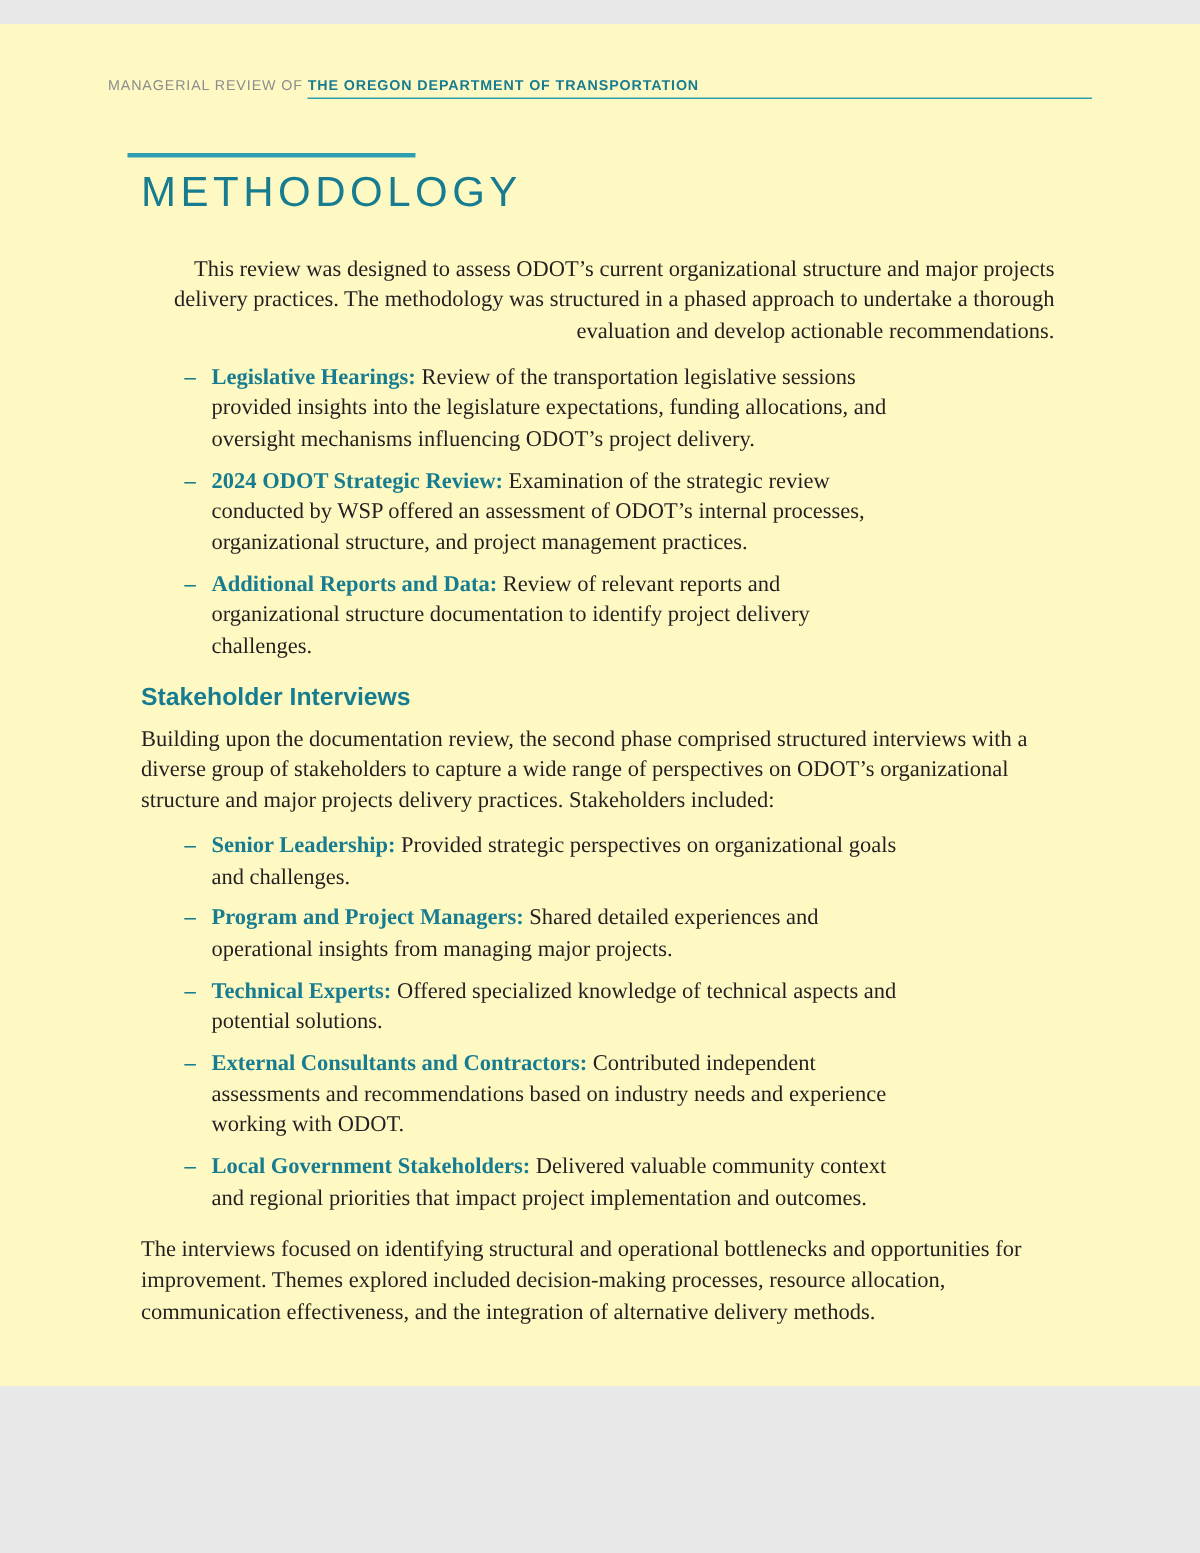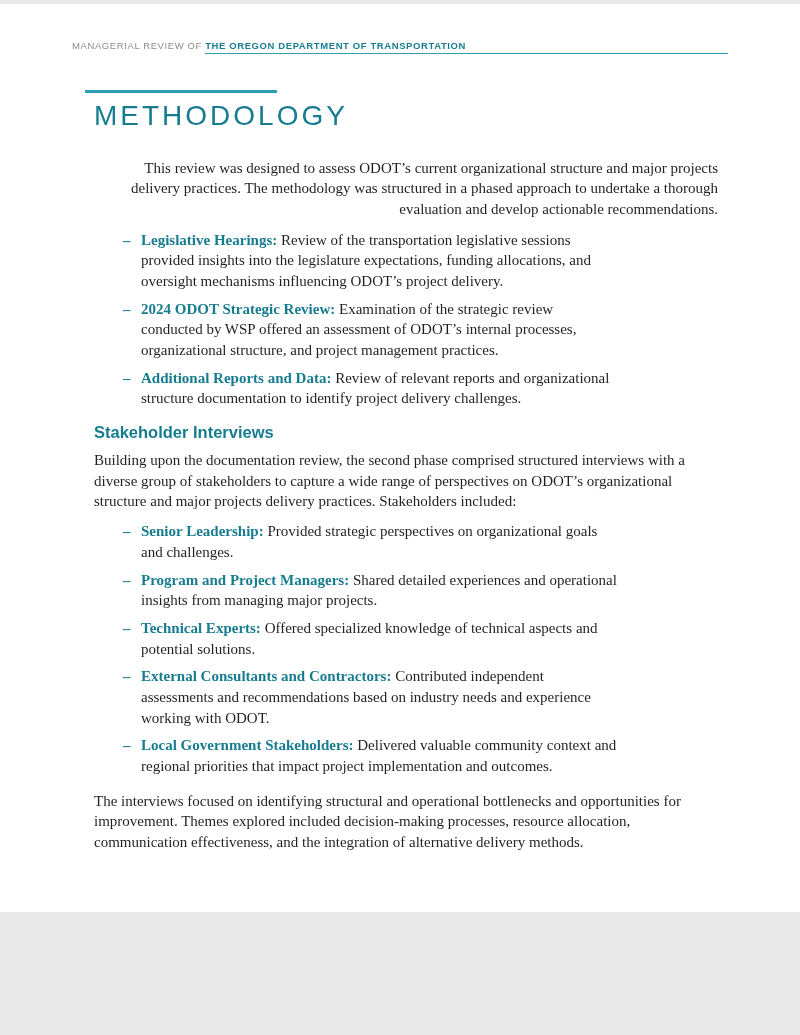--- a/index.html
+++ b/index.html
@@ -1,41 +1,41 @@
 <!DOCTYPE html>
 <html style="--accent: #177c90; --rule: #2e9fb0; --gray: #8a8c8e;"><head>
 <meta charset="utf-8">
 <style>
   * { margin:0; padding:0; box-sizing:border-box; }
   html,body { background:#e8e8e8; }
   .page {
     position:relative;
     width:800px; height:908px;
-    margin:4px auto;
-    background:#ffffff;
+    margin:16px auto;
+    background:#fef9c3;
     font-family:"Liberation Serif", serif;
     color:#231f20;
     overflow:hidden;
   }
   
   .header-row {
     position:absolute; top:36px; left:72px; right:72px;
     display:flex; align-items:flex-end;
     font-family:"Liberation Sans", sans-serif;
     font-size:9.5px; letter-spacing:0.6px;
   }
   .header-prefix { color:var(--gray,#8a8c8e); padding-bottom:3px; white-space:pre; }
   .header-title {
     color:var(--accent,#177c90); font-weight:bold;
     border-bottom:1.5px solid var(--rule,#2e9fb0);
     padding-bottom:2px; white-space:pre;
   }
   .header-rule { flex:1; border-bottom:1.5px solid var(--rule,#2e9fb0); height:1px; }
   
-  .content { position:absolute; top:86px; left:94px; right:82px; }
+  .content { position:absolute; top:86px; left:94px; right:97px; }
   .title-bar {
     width:192px; height:2.5px;
     background:var(--rule,#2e9fb0);
     margin-left:-9px; margin-bottom:7px;
   }
   h1.page-title {
     font-family:"Liberation Sans", sans-serif;
     font-size:28px; font-weight:400;
     letter-spacing:3px;
     color:var(--accent,#177c90);

